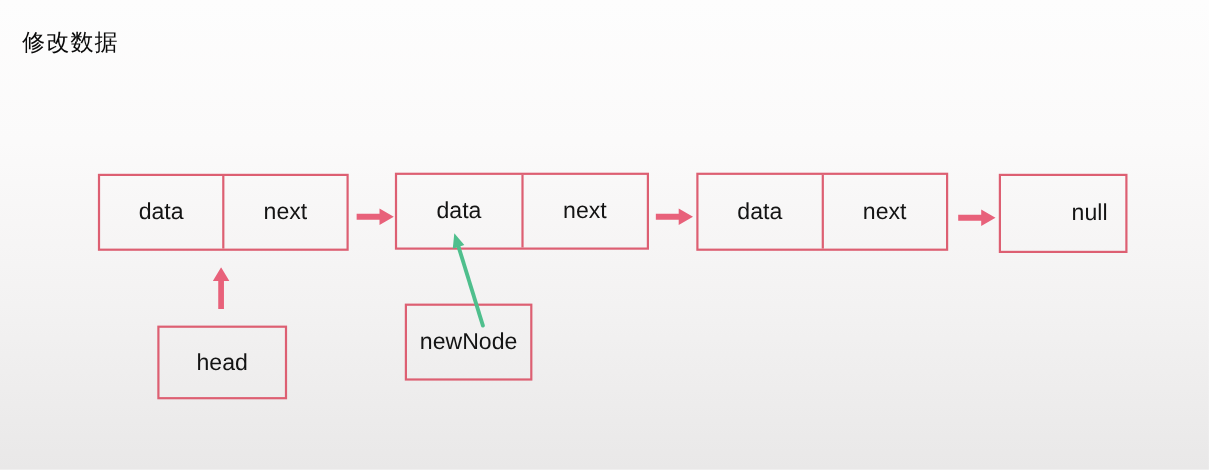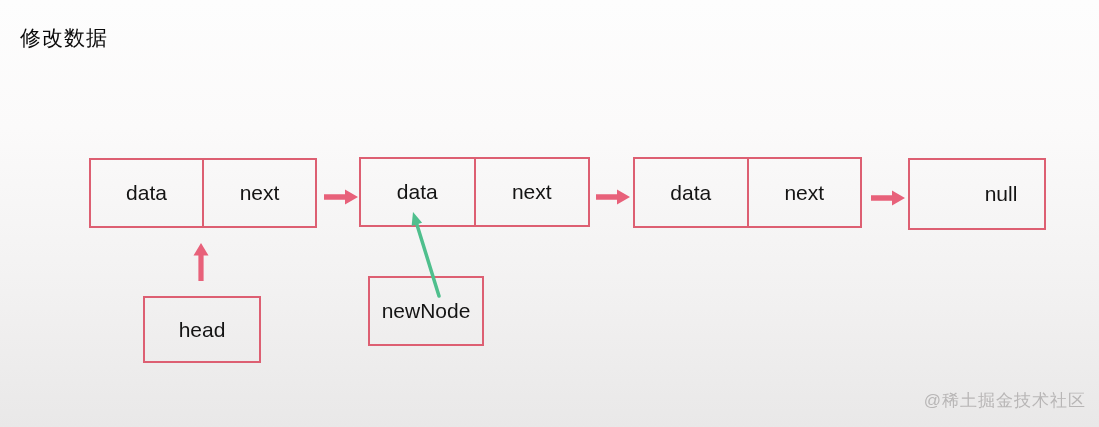--- a/index.html
+++ b/index.html
@@ -77,36 +77,35 @@
     </div>
     <div class="cell">
       <span>next</span>
     </div>
   </div>
 
   <svg class="arrow-svg" style="left:871px;top:190px;" width="35" height="16" viewBox="0 0 35 16">
     <polygon points="0,5.3 21,5.3 21,0.5 34,8 21,15.5 21,10.7 0,10.7" fill="#e8617a"></polygon>
   </svg>
 
-  <div class="simple-box" style="left:908px;top:158px;width:138px;height:72px;padding-left:48px;">
+  <div class="simple-box" style="left:908px;top:158px;width:117px;height:72px;padding-left:48px;">
     <span>null</span>
   </div>
 
   <svg class="arrow-svg" style="left:193px;top:243px;" width="16" height="38" viewBox="0 0 16 38">
     <polygon points="8,0 15.5,12.5 10.6,12.5 10.6,38 5.4,38 5.4,12.5 0.5,12.5" fill="#e8617a"></polygon>
   </svg>
 
   <div class="simple-box" style="left:143px;top:296px;width:118px;height:67px;">
     <span>head</span>
   </div>
 
   <div class="simple-box" style="left:368px;top:276px;width:116px;height:70px;">
     <span>newNode</span>
   </div>
 
   <svg class="green-layer" style="left:403px;top:205px;" width="45" height="95" viewBox="0 0 45 95">
     <line x1="36" y1="91" x2="13.9" y2="19.4" stroke-width="3.5" stroke-linecap="round" stroke="#4fbf8d"></line>
     <polygon points="10,7 19.1,17.8 8.6,21.1" fill="#4fbf8d"></polygon>
   </svg>
 
-  <div class="watermark">@稀土掘金技术社区</div>
 
 </div>
 
 </body></html>

